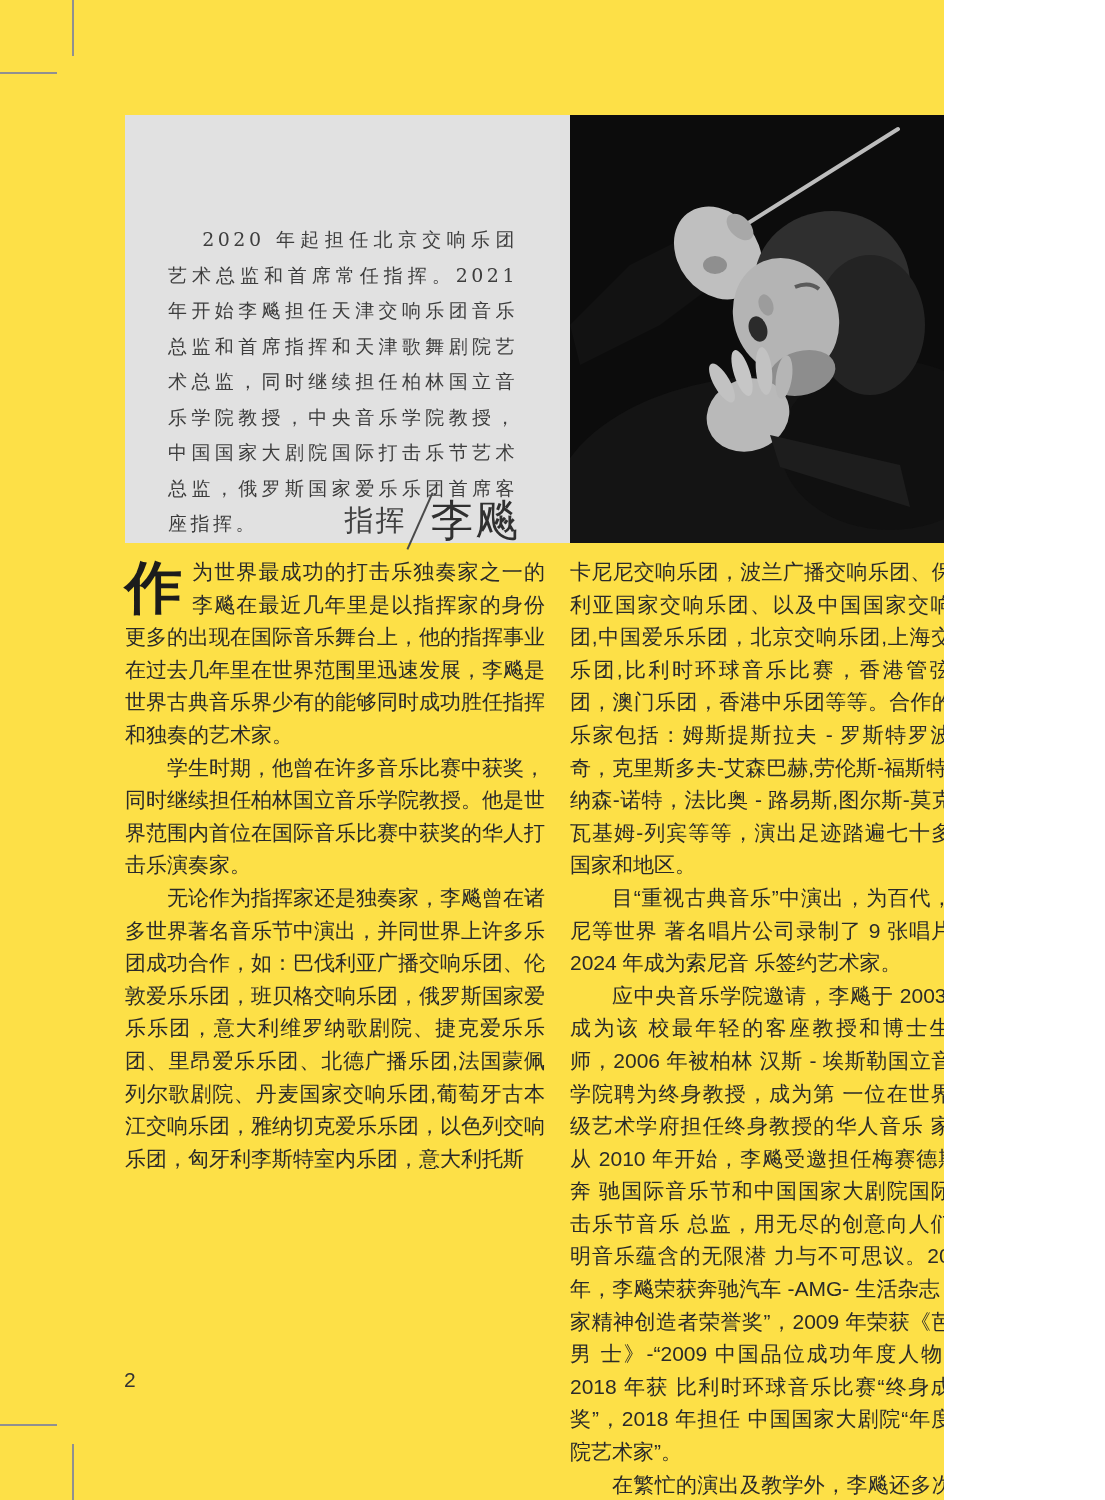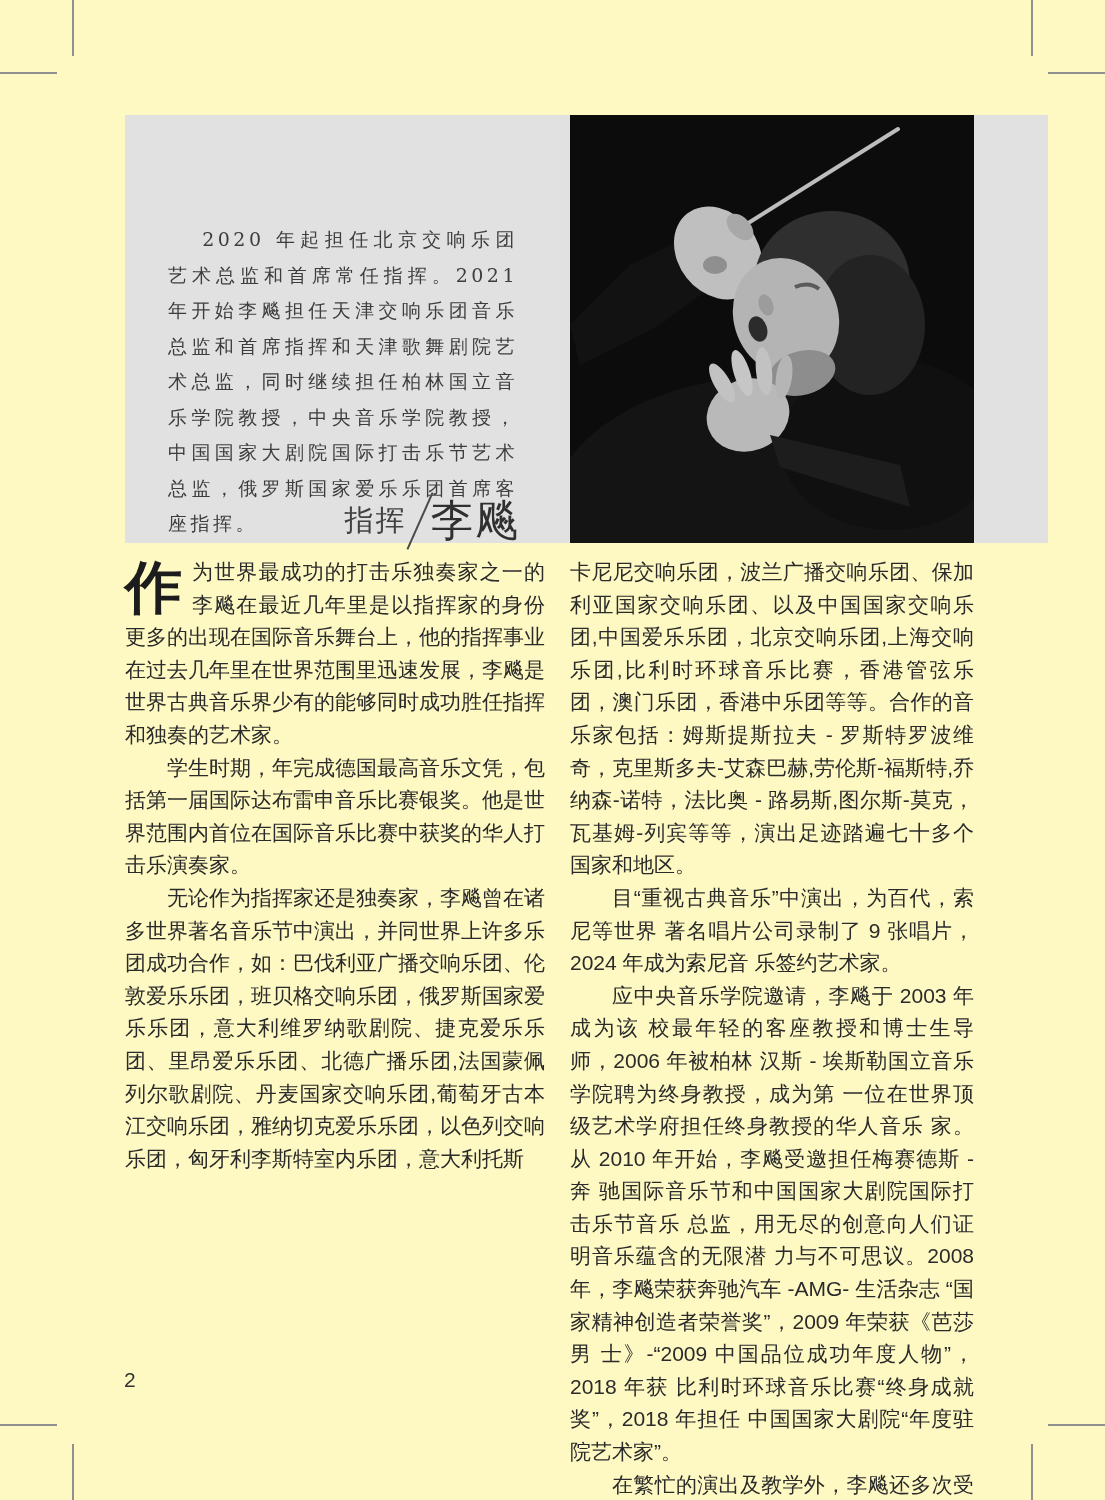--- a/index.html
+++ b/index.html
@@ -1,19 +1,19 @@
 <!DOCTYPE html>
 <html><head>
 <meta charset="utf-8">
 <style>
   html,body{margin:0;padding:0;background:#ffffff;}
   .page{
     position:relative;
-    width:1105px;height:1500px;
-    background:#fef9c3;
+    width:944px;height:1500px;
+    background:#fde047;
     font-family:"Liberation Sans", sans-serif;
     overflow:hidden;
   }
   
   .crop{position:absolute;background:#909090;}
   
   .hero-box{
     position:absolute;left:125px;top:115px;width:923px;height:428px;
     background:#e1e1e1;
   }
@@ -119,21 +119,21 @@
       <ellipse cx="172" cy="258" rx="8" ry="24" transform="rotate(-18 172 258)" fill="#c6c6c6"></ellipse>
       <ellipse cx="194" cy="256" rx="8" ry="24" transform="rotate(-6 194 256)" fill="#c2c2c2"></ellipse>
       <ellipse cx="214" cy="262" rx="8" ry="22" transform="rotate(8 214 262)" fill="#b5b5b5"></ellipse>
 
       <path d="M200 320 L330 350 L340 392 L210 352 Z" fill="#1d1d1d"></path>
     </svg>
   </div>
 
   <div class="col col-left">
     <p class="para first"><span class="dropcap">作</span><span>为世界最成功的打击乐独奏家之一的李飚在最近几年里是以指挥家的身份更多的出现在国际音乐舞台上，他的指挥事业在过去几年里在世界范围里迅速发展，李飚是世界古典音乐界少有的能够同时成功胜任指挥和独奏的艺术家。</span></p>
-    <p class="para">学生时期，年完成德国最高音乐文凭，包括第一届国际达布雷申音乐比赛银奖。他是世界范围内首位在国际音乐比赛中获奖的华人打击乐演奏家。</p>
+    <p class="para">学生时期，他曾在许多音乐比赛中获奖，同时继续担任柏林国立音乐学院教授。他是世界范围内首位在国际音乐比赛中获奖的华人打击乐演奏家。</p>
     <p class="para">无论作为指挥家还是独奏家，李飚曾在诸多世界著名音乐节中演出，并同世界上许多乐团成功合作，如：巴伐利亚广播交响乐团、伦敦爱乐乐团，班贝格交响乐团，俄罗斯国家爱乐乐团，意大利维罗纳歌剧院、捷克爱乐乐团、里昂爱乐乐团、北德广播乐团,法国蒙佩列尔歌剧院、丹麦国家交响乐团,葡萄牙古本江交响乐团，雅纳切克爱乐乐团，以色列交响乐团，匈牙利李斯特室内乐团，意大利托斯</p>
   </div>
 
   <div class="col col-right">
     <p class="para cont">卡尼尼交响乐团，波兰广播交响乐团、保加利亚国家交响乐团、以及中国国家交响乐团,中国爱乐乐团，北京交响乐团,上海交响乐团,比利时环球音乐比赛，香港管弦乐团，澳门乐团，香港中乐团等等。合作的音乐家包括：姆斯提斯拉夫 - 罗斯特罗波维奇，克里斯多夫-艾森巴赫,劳伦斯-福斯特,乔纳森-诺特，法比奥 - 路易斯,图尔斯-莫克，瓦基姆-列宾等等，演出足迹踏遍七十多个国家和地区。</p>
     <p class="para">目“重视古典音乐”中演出，为百代，索尼等世界 著名唱片公司录制了 9 张唱片，2024 年成为索尼音 乐签约艺术家。</p>
     <p class="para">应中央音乐学院邀请，李飚于 2003 年成为该 校最年轻的客座教授和博士生导师，2006 年被柏林 汉斯 - 埃斯勒国立音乐学院聘为终身教授，成为第 一位在世界顶级艺术学府担任终身教授的华人音乐 家。从 2010 年开始，李飚受邀担任梅赛德斯 - 奔 驰国际音乐节和中国国家大剧院国际打击乐节音乐 总监，用无尽的创意向人们证明音乐蕴含的无限潜 力与不可思议。2008 年，李飚荣获奔驰汽车 -AMG- 生活杂志 “国家精神创造者荣誉奖”，2009 年荣获《芭莎男 士》-“2009 中国品位成功年度人物”，2018 年获 比利时环球音乐比赛“终身成就奖”，2018 年担任 中国国家大剧院“年度驻院艺术家”。</p>
     <p class="para">在繁忙的演出及教学外，李飚还多次受邀担任世界重大国际音乐比赛的评委，其中包括有“音乐奥运会”之称的德国慕尼黑 ARD 国际音乐比赛。</p>
   </div>
 

